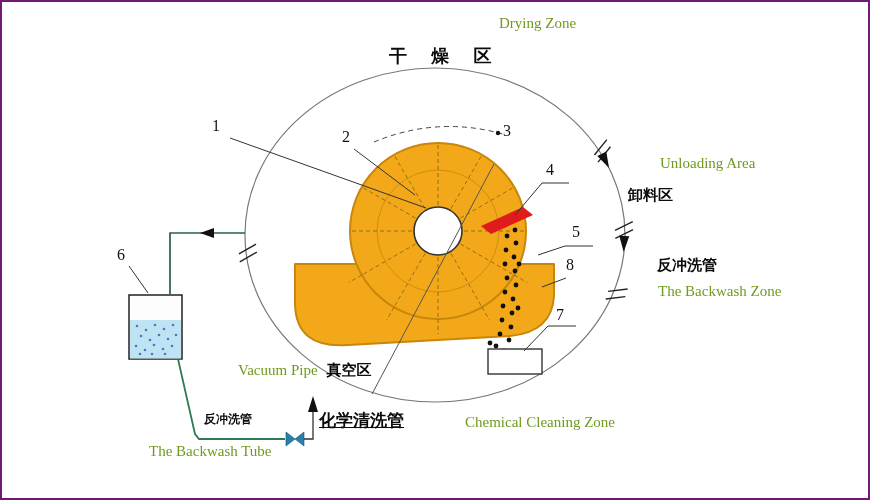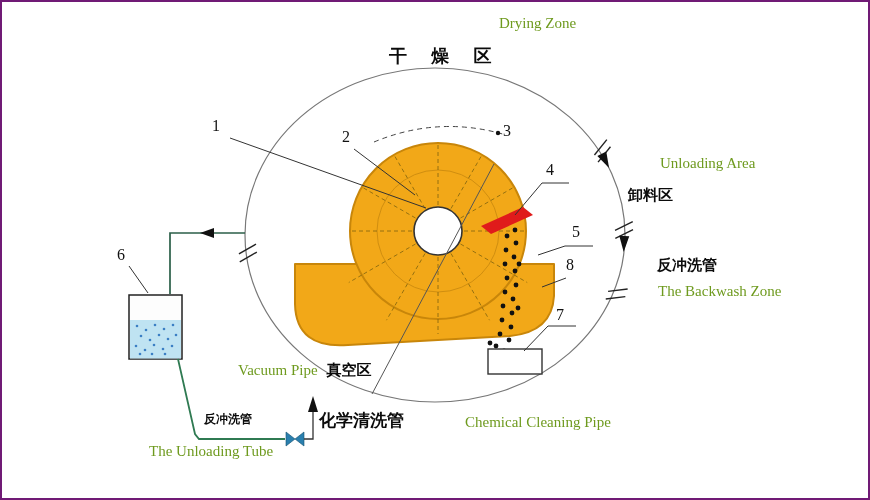--- a/index.html
+++ b/index.html
@@ -166,23 +166,23 @@
   <div class="label cn" style="left:626px;top:185px;">卸料区</div>
   <div class="label cn" style="left:655px;top:255px;">反冲洗管</div>
   <div class="label en" style="left:656px;top:281px;">The Backwash Zone</div>
 
   <div class="label" style="left:236px;top:359px;">
     <span class="en">Vacuum Pipe</span>
     <span class="cn" style="margin-left:5px;margin-top:44px;">真空区</span>
   </div>
 
   <div class="label cn" style="left:202px;top:411px;font-size:12px;">反冲洗管</div>
-  <div class="label cn" style="left:317px;top:409px;font-size:17px;">化学清洗管</div>
-  <div class="label en" style="left:463px;top:412px;">Chemical Cleaning Pipe</div>
-  <div class="label en" style="left:147px;top:441px;">The Unloading Tube</div>
+  <div class="label cn" style="left:317px;top:409px;font-size:17px;text-decoration:underline;">化学清洗管</div>
+  <div class="label en" style="left:463px;top:412px;">Chemical Cleaning Zone</div>
+  <div class="label en" style="left:147px;top:441px;">The Backwash Tube</div>
 
   <div class="num" style="left:210px;top:115px;">1</div>
   <div class="num" style="left:340px;top:126px;">2</div>
   <div class="num" style="left:501px;top:120px;">3</div>
   <div class="num" style="left:544px;top:159px;">4</div>
   <div class="num" style="left:570px;top:221px;">5</div>
   <div class="num" style="left:115px;top:244px;">6</div>
   <div class="num" style="left:554px;top:304px;">7</div>
   <div class="num" style="left:564px;top:254px;">8</div>
 

